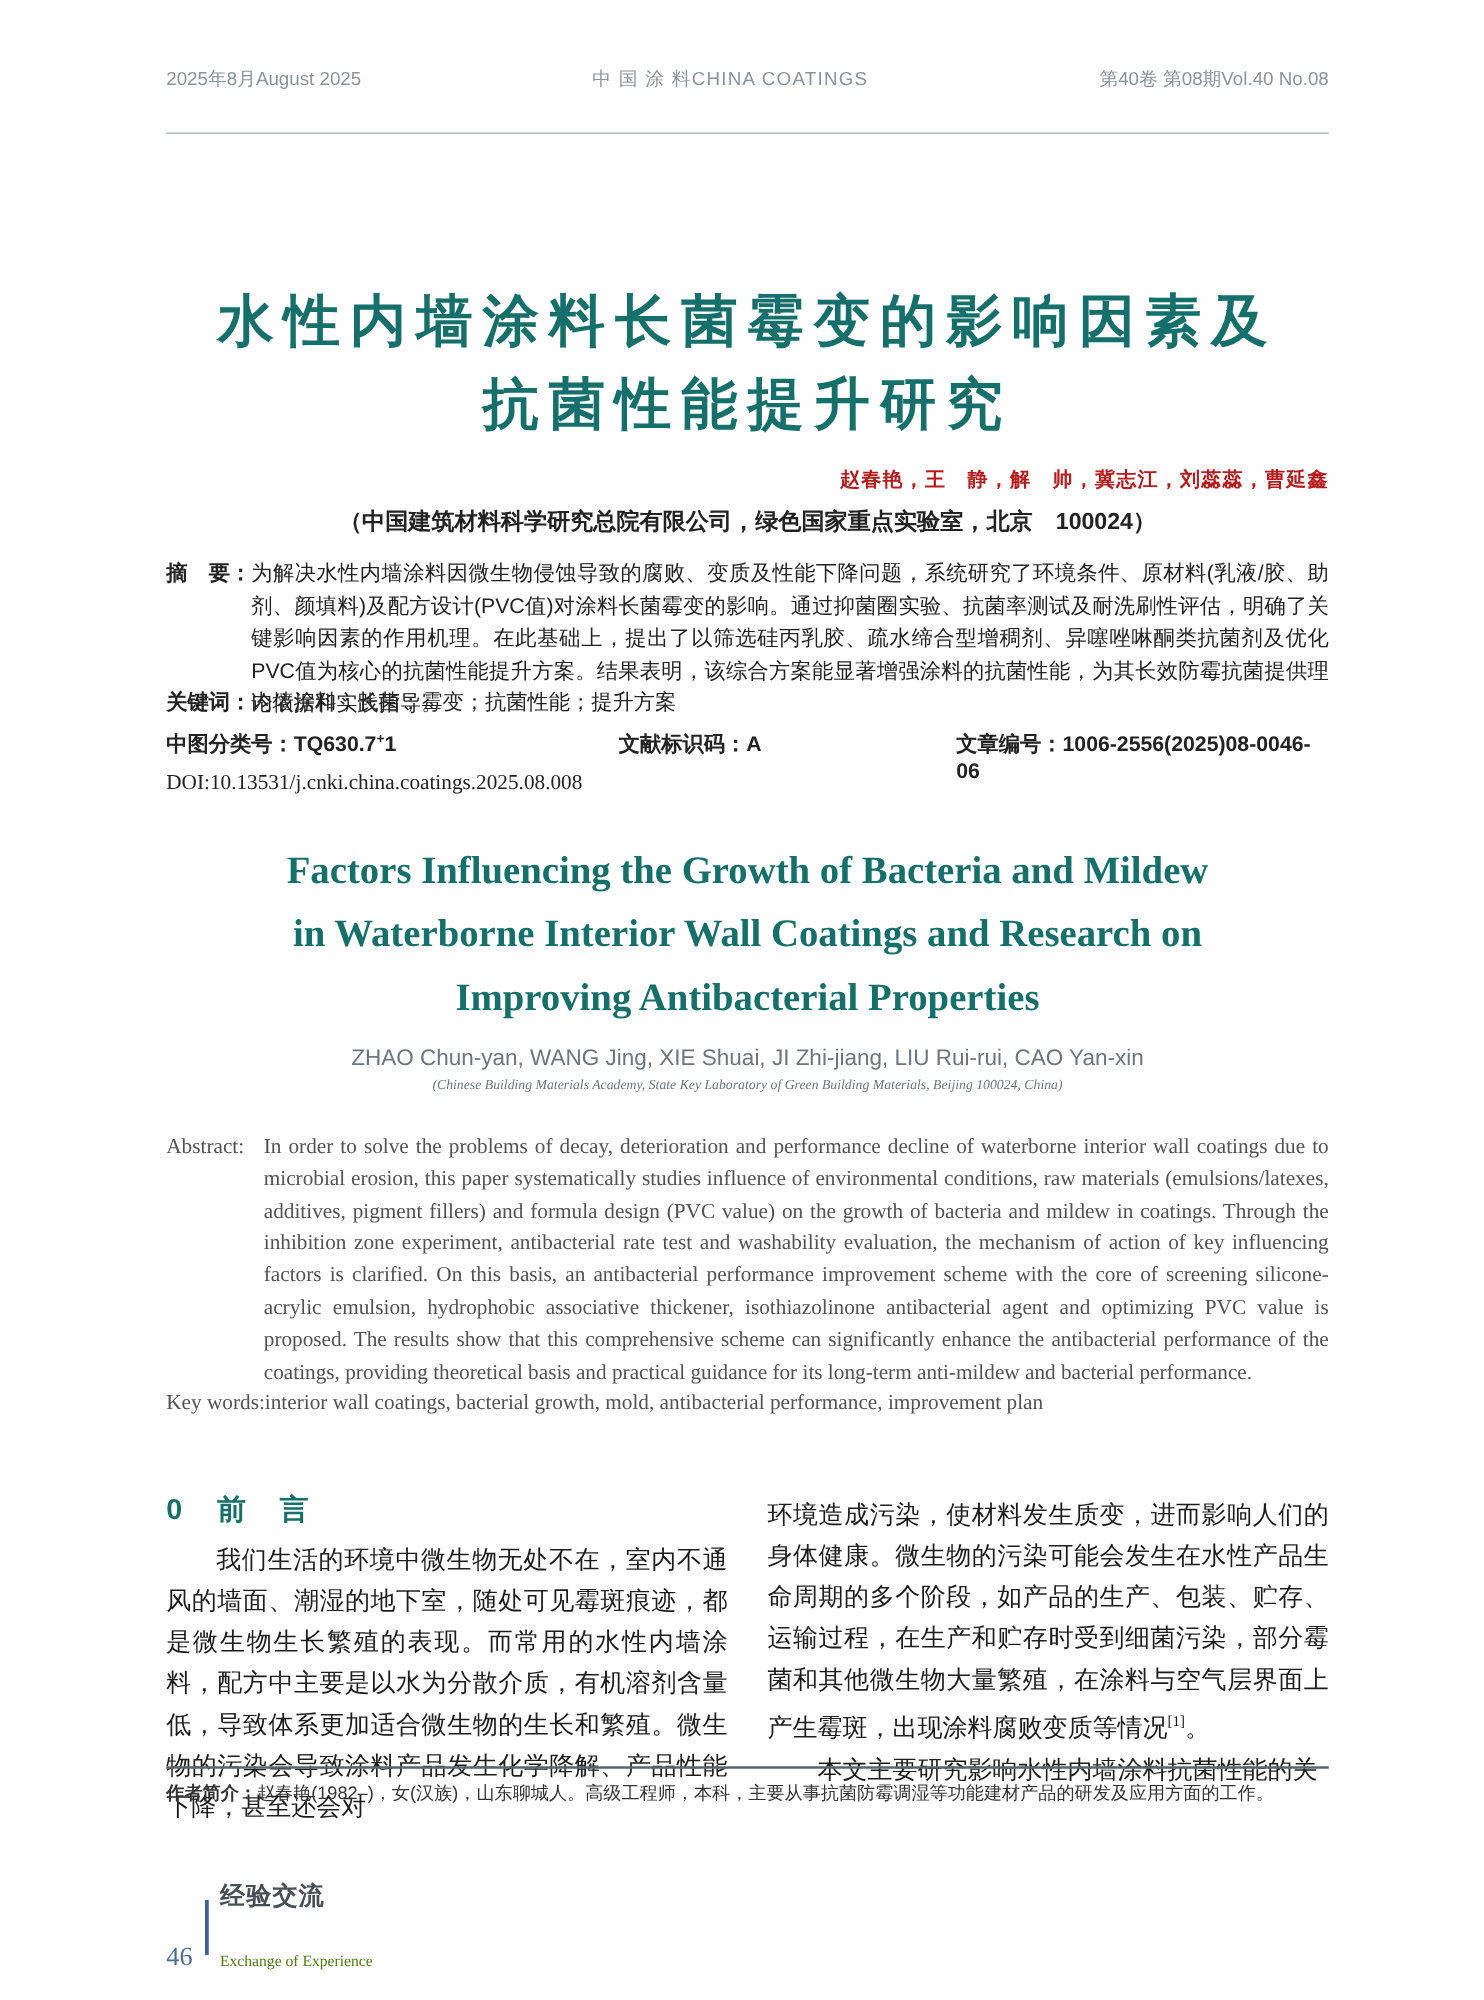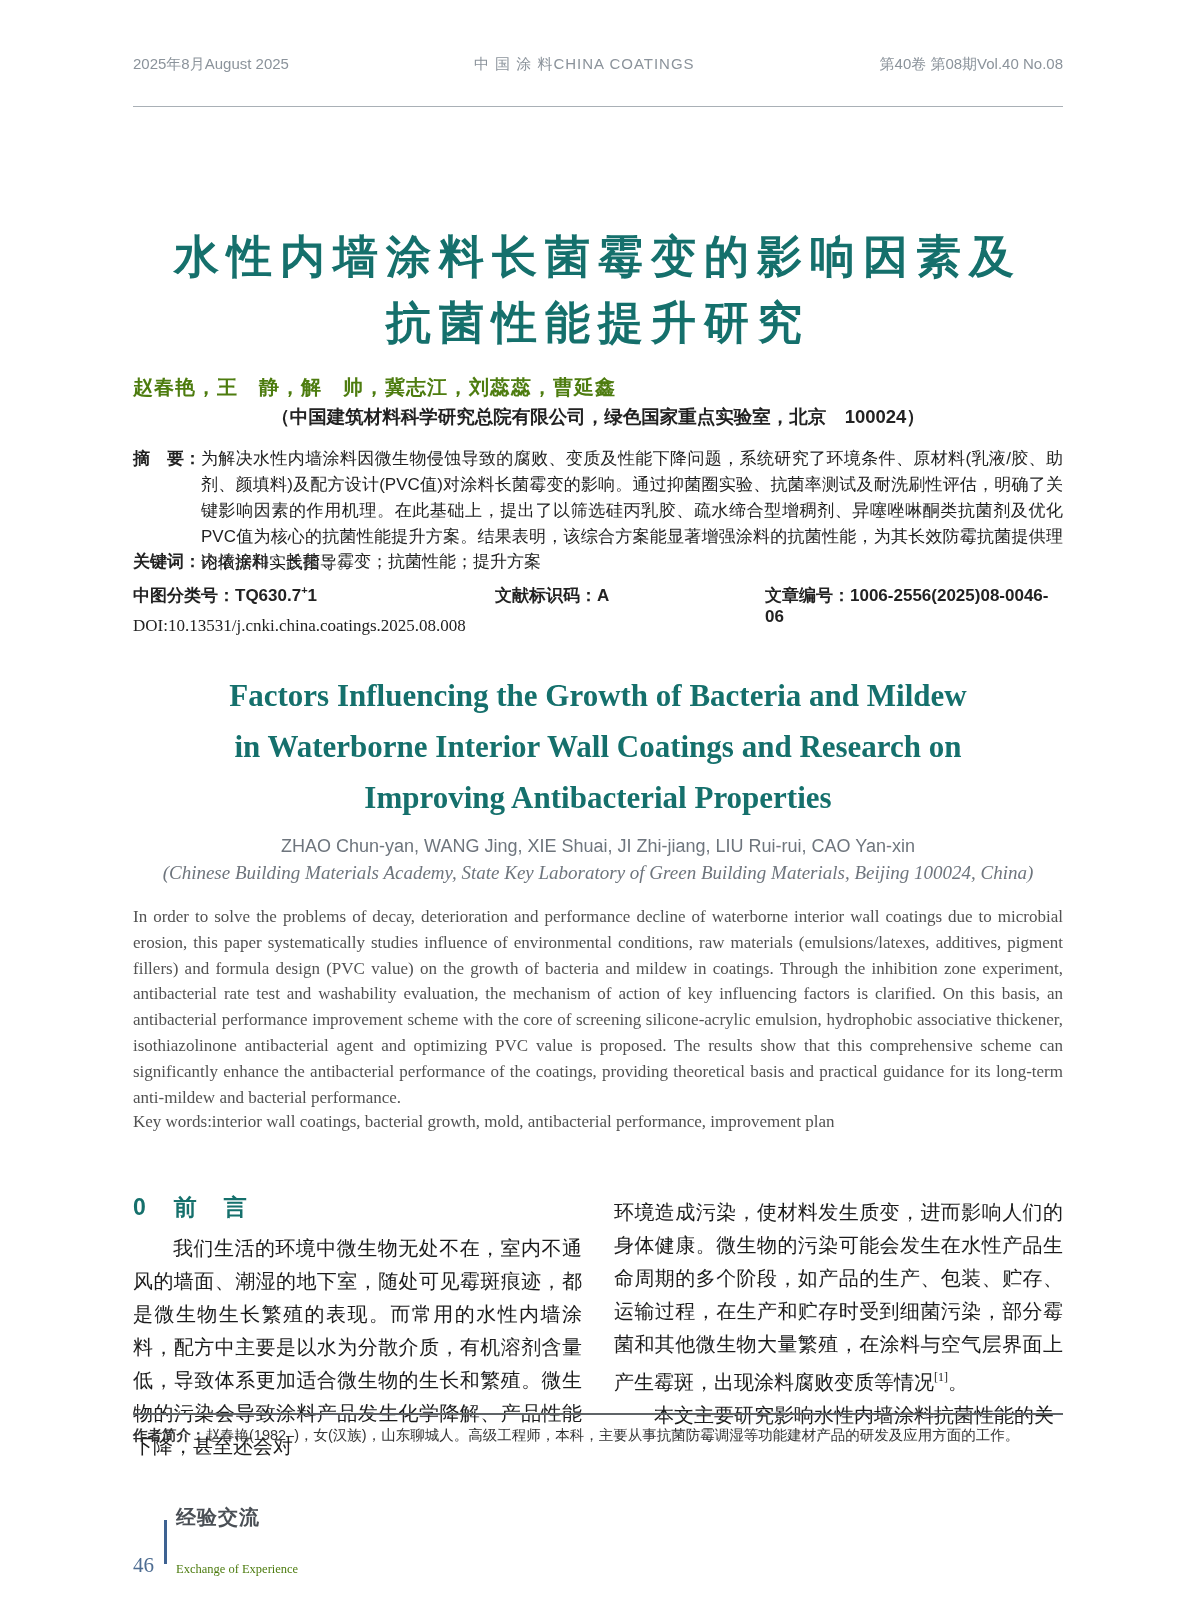--- a/index.html
+++ b/index.html
@@ -22,22 +22,22 @@
   .jh-center { text-align:center; letter-spacing:1px; }
   .jh-right { text-align:right; }
   .header-rule { position:absolute; top:106px; left:0; width:930px; height:1px; background:#a9b0b6; }
 
   
   .title-zh {
     position:absolute; top:224px; left:0; width:930px; text-align:center;
     color:#15706c; font-weight:bold; font-size:45px; line-height:66px; letter-spacing:8px;
   }
   .authors-zh {
-    position:absolute; top:374px; left:0; width:930px; text-align:left;
-    font-size:20px; font-weight:bold; color:#4d7c0f; letter-spacing:1px;
+    position:absolute; top:374px; left:0; width:930px; text-align:right;
+    font-size:16px; font-weight:bold; color:#b91c1c; letter-spacing:1px;
   }
   .affiliation-zh {
     position:absolute; top:404px; left:0; width:930px; text-align:center;
     font-size:18.5px; font-weight:bold; color:#222;
   }
 
   
   .abstract-zh {
     position:absolute; top:446px; left:0; width:930px;
     display:flex; font-size:17px; line-height:26px; color:#222; text-align:justify;
@@ -69,21 +69,21 @@
     position:absolute; top:670px; left:0; width:930px; text-align:center;
     font-family:"Liberation Serif", serif; font-weight:bold;
     color:#15706c; font-size:31px; line-height:51px;
   }
   .authors-en {
     position:absolute; top:836px; left:0; width:930px; text-align:center;
     font-size:18px; color:#6e757d;
   }
   .affiliation-en {
     position:absolute; top:862px; left:0; width:930px; text-align:center;
-    font-family:"Liberation Serif", serif; font-style:italic; font-size:19px; color:#6e757d;
+    font-family:"Liberation Serif", serif; font-style:italic; font-size:11px; color:#6e757d;
   }
 
   
   .abstract-en {
     position:absolute; top:904px; left:0; width:930px;
     display:flex; font-family:"Liberation Serif", serif;
     font-size:17px; line-height:25.8px; color:#525252; text-align:justify;
   }
   .abstract-en .lbl { flex:0 0 78px; white-space:nowrap; }
   .abstract-en .txt { flex:1; }
@@ -183,20 +183,21 @@
     <div class="title-en">
       <div>Factors Influencing the Growth of Bacteria and Mildew</div>
       <div>in Waterborne Interior Wall Coatings and Research on</div>
       <div>Improving Antibacterial Properties</div>
     </div>
 
     <div class="authors-en">ZHAO Chun-yan, WANG Jing, XIE Shuai, JI Zhi-jiang, LIU Rui-rui, CAO Yan-xin</div>
     <div class="affiliation-en">(Chinese Building Materials Academy, State Key Laboratory of Green Building Materials, Beijing 100024, China)</div>
 
     <div class="abstract-en">
+      <span class="lbl">Abstract:</span>
       <span class="txt">In order to solve the problems of decay, deterioration and performance decline of waterborne interior wall coatings due to microbial erosion, this paper systematically studies influence of environmental conditions, raw materials (emulsions/latexes, additives, pigment fillers) and formula design (PVC value) on the growth of bacteria and mildew in coatings. Through the inhibition zone experiment, antibacterial rate test and washability evaluation, the mechanism of action of key influencing factors is clarified. On this basis, an antibacterial performance improvement scheme with the core of screening silicone-acrylic emulsion, hydrophobic associative thickener, isothiazolinone antibacterial agent and optimizing PVC value is proposed. The results show that this comprehensive scheme can significantly enhance the antibacterial performance of the coatings, providing theoretical basis and practical guidance for its long-term anti-mildew and bacterial performance.</span>
     </div>
 
     <div class="keywords-en">
       <span class="lbl">Key words:</span>
       <span>interior wall coatings, bacterial growth, mold, antibacterial performance, improvement plan</span>
     </div>
 
     <div class="body-cols">
       <div class="col">

